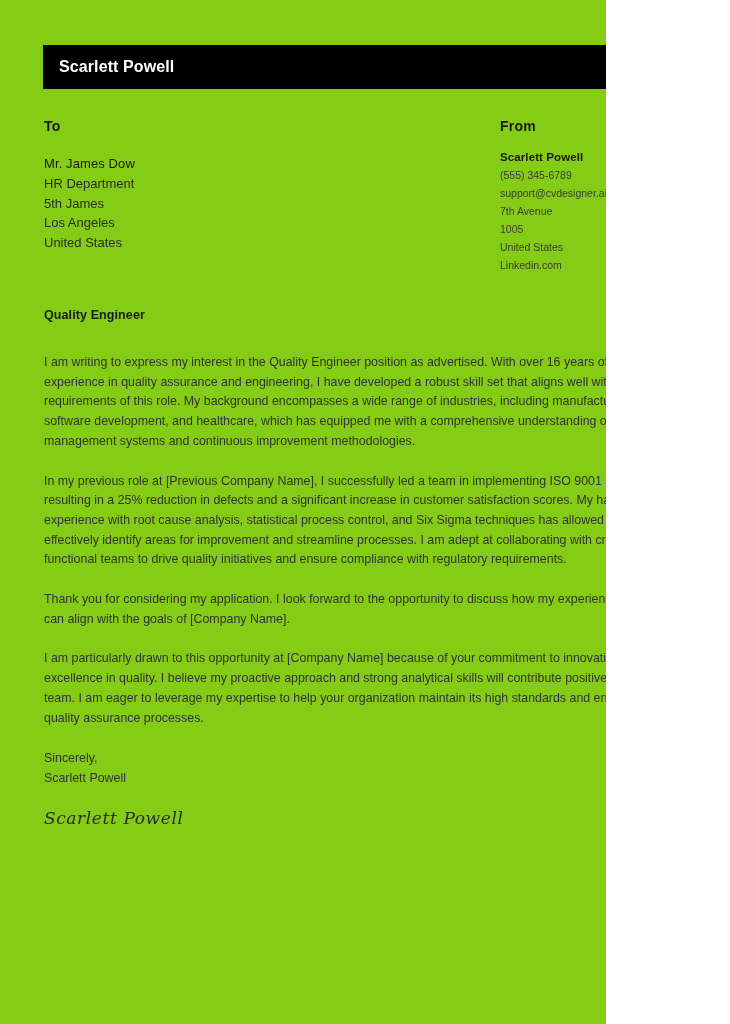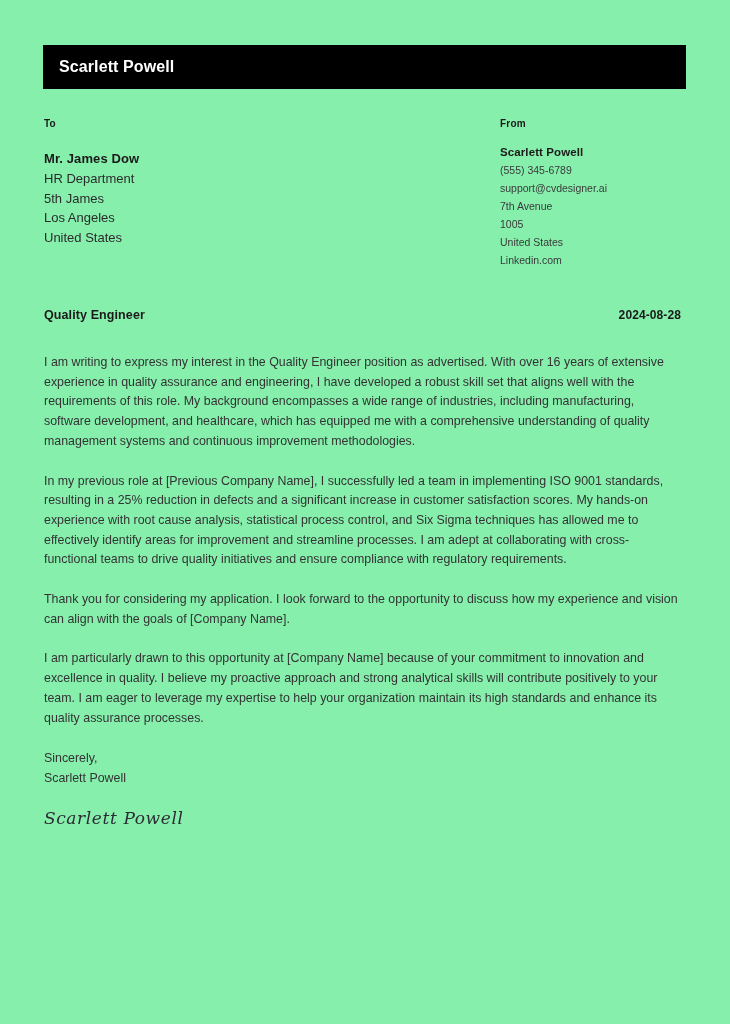--- a/index.html
+++ b/index.html
@@ -2,23 +2,23 @@
 <html><head>
 <meta charset="utf-8">
 <style>
   html, body {
     margin: 0;
     padding: 0;
     background: #ffffff;
   }
   .page {
     position: relative;
-    width: 730px;
+    width: 606px;
     height: 1024px;
-    background: #86efac;
+    background: #84cc16;
     overflow: hidden;
     font-family: "Liberation Sans", sans-serif;
     -webkit-font-smoothing: antialiased;
   }
 
   
   .header-bar {
     position: absolute;
     left: 43px;
     top: 45px;
@@ -44,31 +44,31 @@
     width: 642px;
   }
   .col {
     position: absolute;
     top: 0;
   }
   .col-to   { left: 0px;   width: 400px; }
   .col-from { left: 456px; width: 190px; }
 
   .col-label {
-    font-size: 10px;
+    font-size: 14px;
     font-weight: 700;
     color: #1a1a1a;
     margin: 0 0 14px 0;
     letter-spacing: 0.2px;
   }
 
   
   .col-to .recipient-name {
     font-size: 13px;
-    font-weight: 700;
+    font-weight: 400;
     color: #1a1a1a;
     line-height: 19.8px;
     letter-spacing: 0.1px;
     margin-top: 20px;
   }
   .col-to .addr-line {
     font-size: 13px;
     font-weight: 400;
     color: #2b2b2b;
     line-height: 19.8px;

